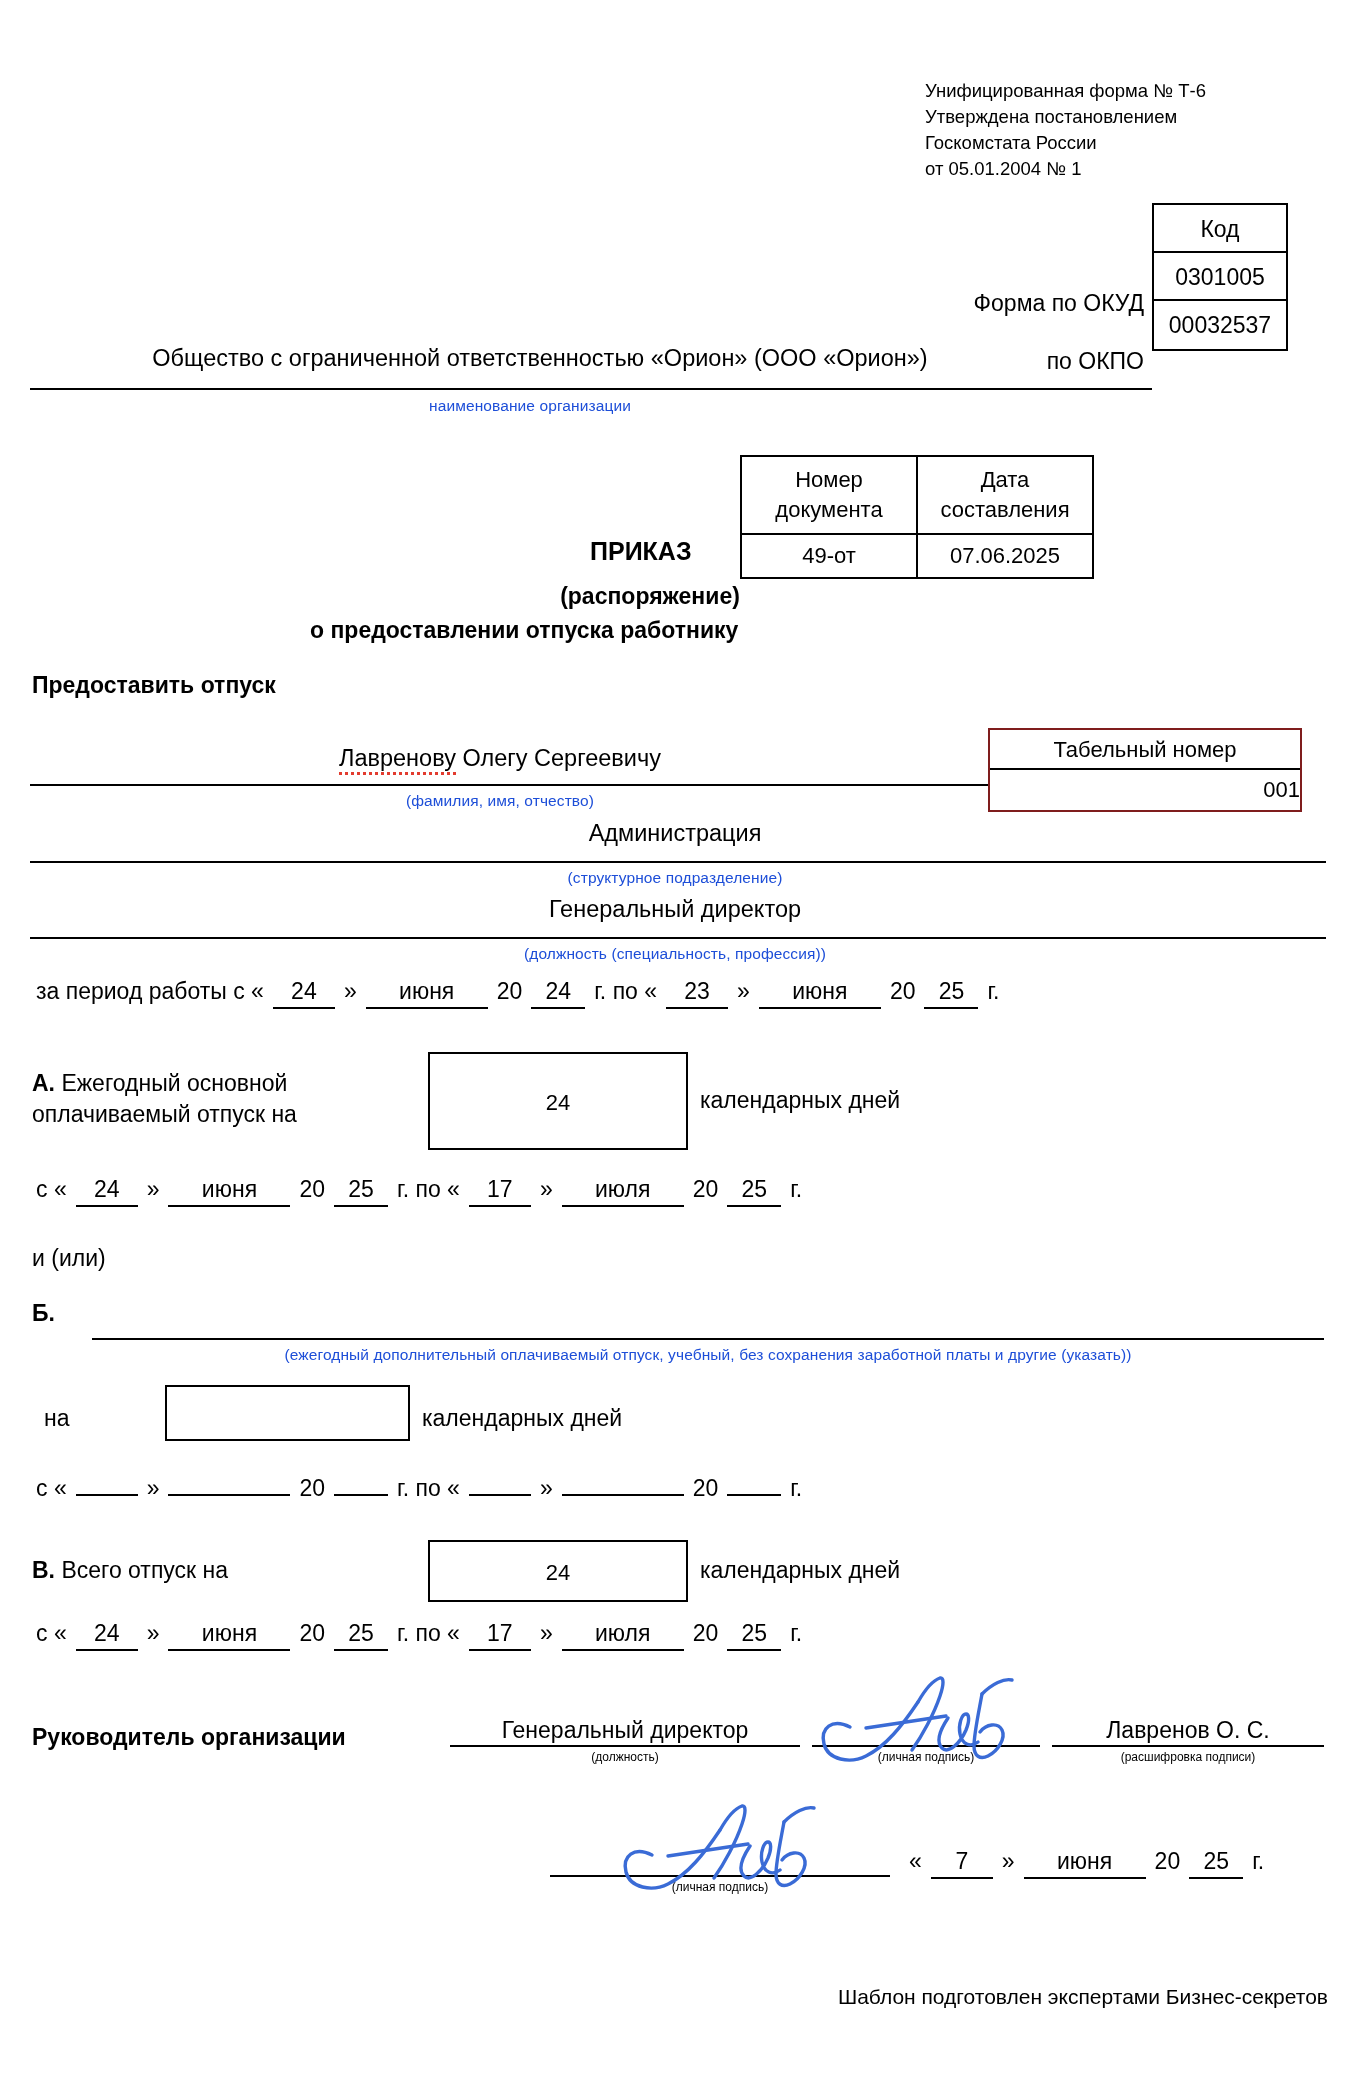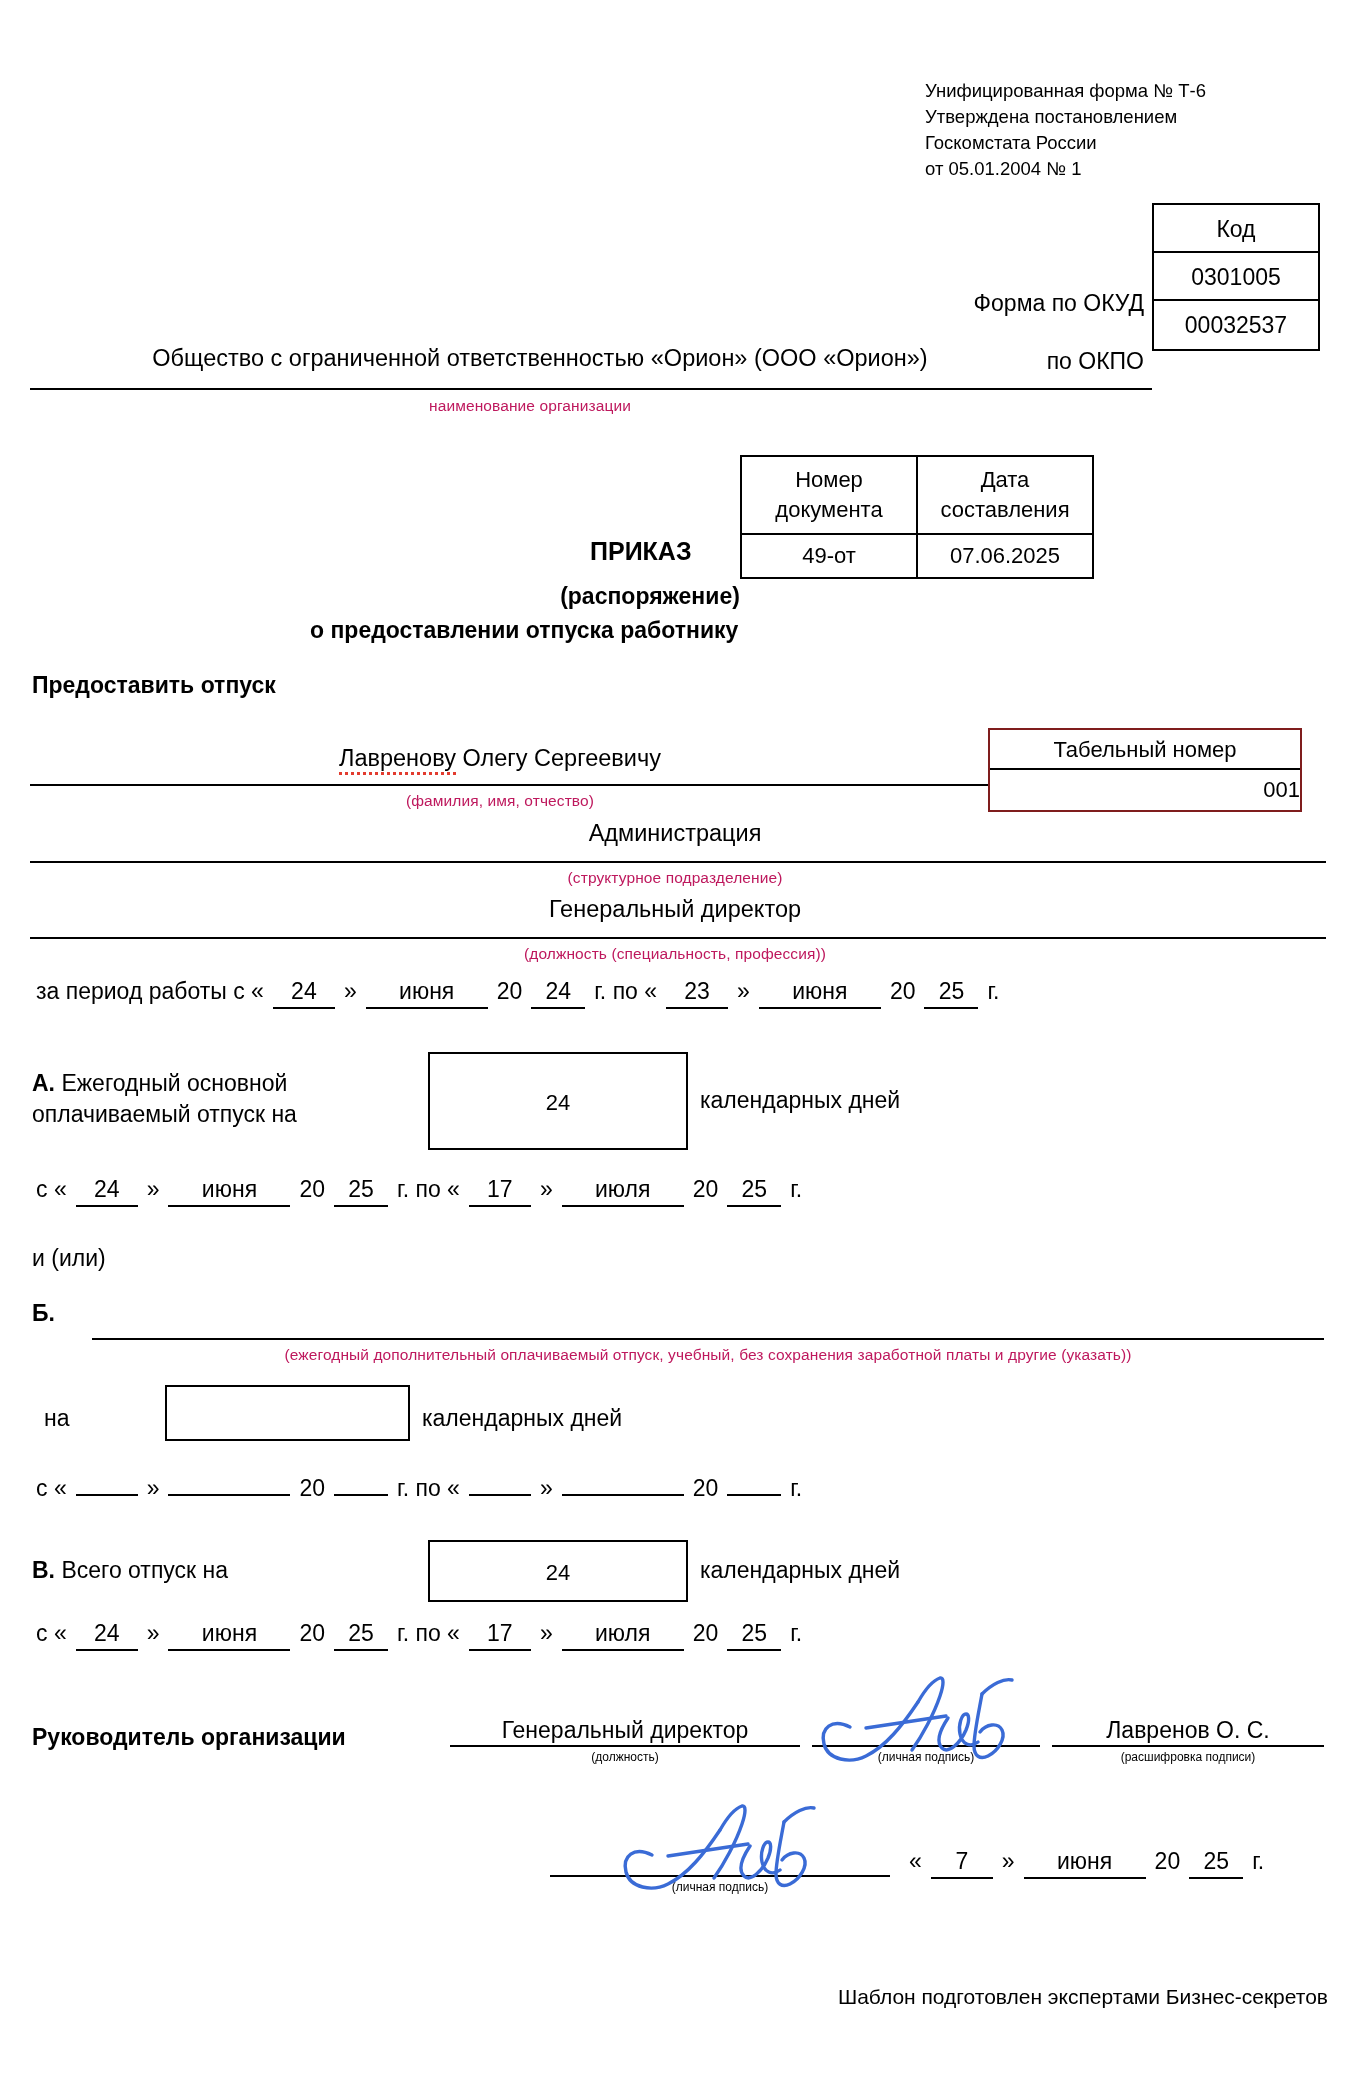--- a/index.html
+++ b/index.html
@@ -22,41 +22,41 @@
     height: 2088px;
     padding: 0;
   }
   .rule {
     border-bottom: 2px solid #000;
     height: 0;
   }
   .caption {
     font-size: 15.5px;
     text-align: center;
-    color: #be185d;
+    color: #1d4ed8;
     letter-spacing: 0.1px;
   }
   .bold { font-weight: bold; }
 
   
   .hdr-note {
     position: absolute;
     left: 925px;
     top: 78px;
     font-size: 18.5px;
     line-height: 26px;
     white-space: nowrap;
   }
 
   
   .codebox {
     position: absolute;
     left: 1152px;
     top: 203px;
-    width: 168px;
+    width: 136px;
     border: 2px solid #000;
     box-sizing: border-box;
   }
   .codebox .cell {
     height: 48px;
     line-height: 48px;
     text-align: center;
     font-size: 23px;
     border-bottom: 2px solid #000;
     box-sizing: border-box;

